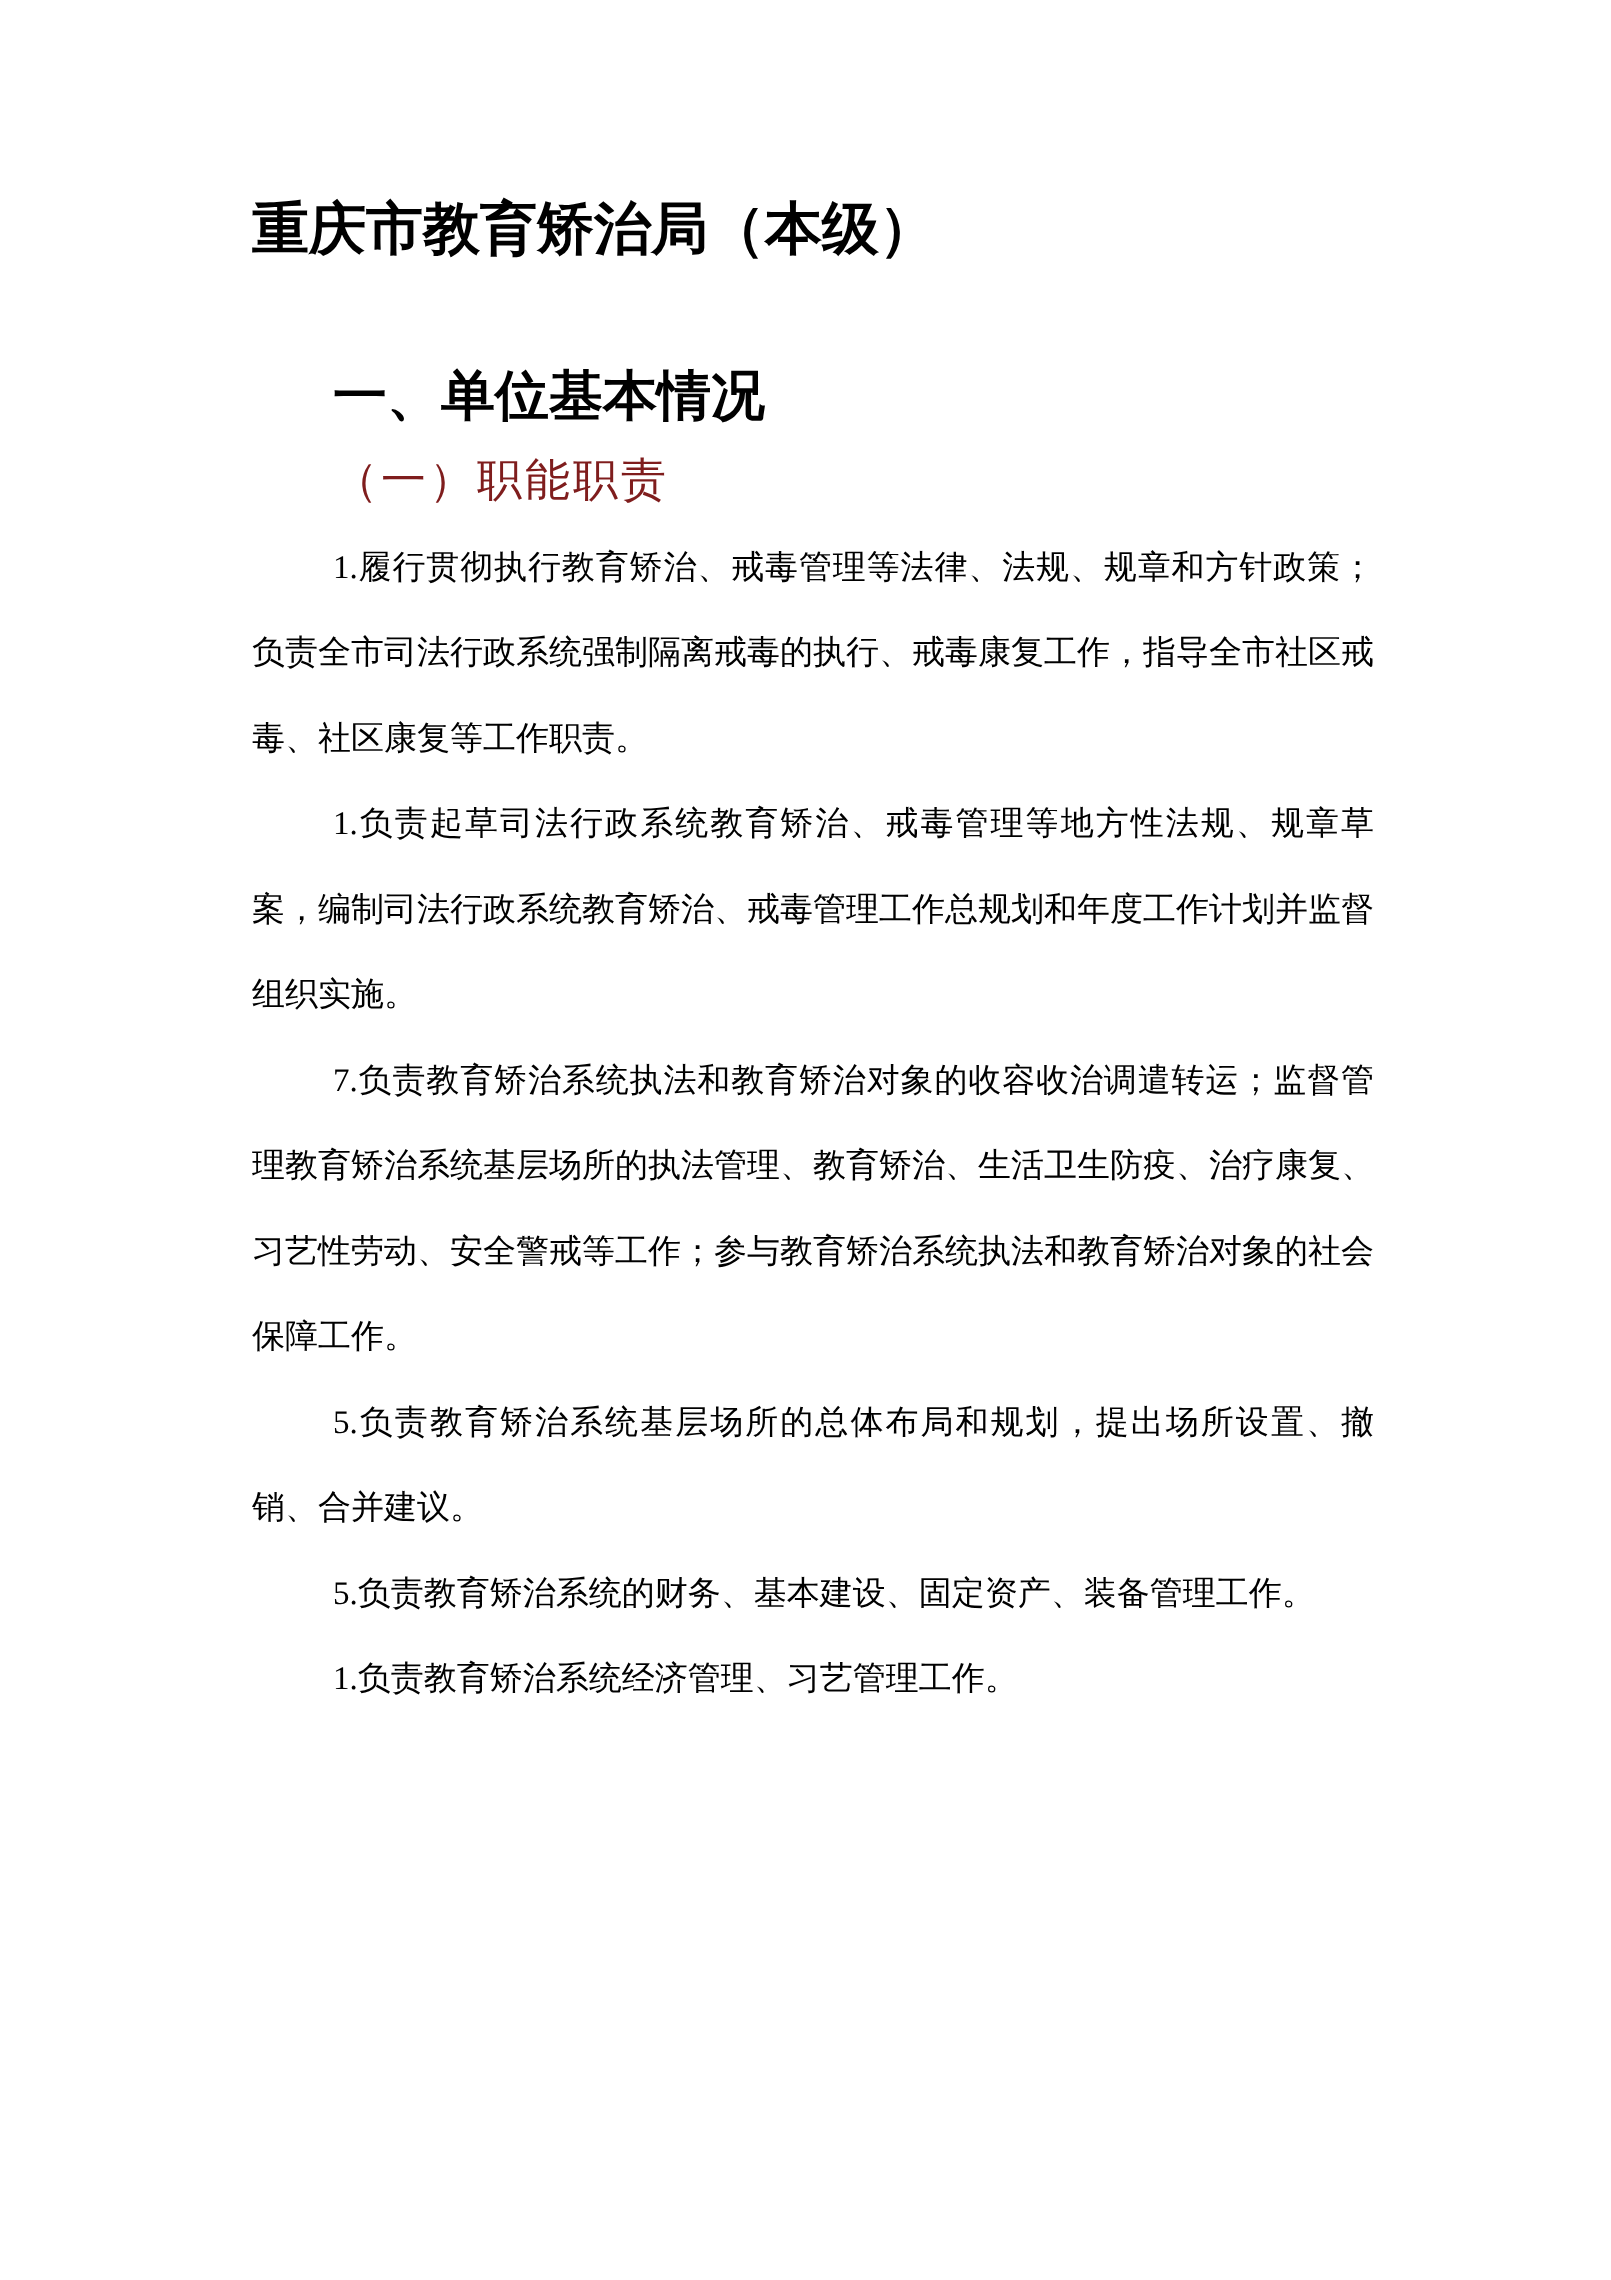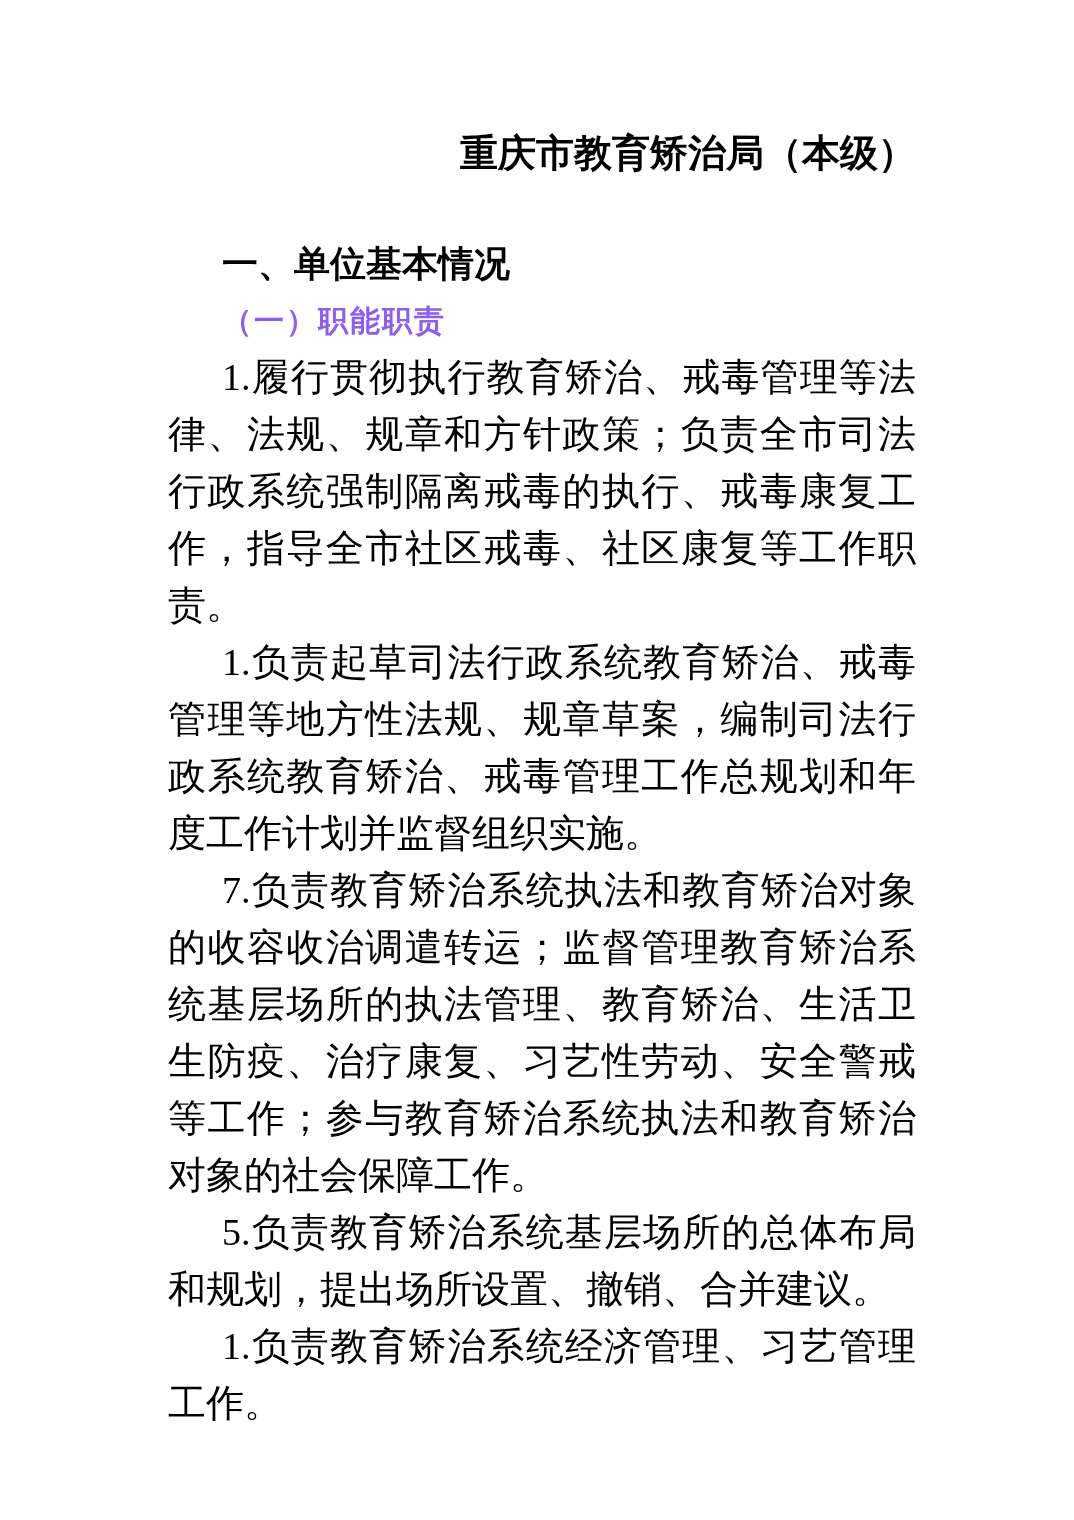--- a/index.html
+++ b/index.html
@@ -17,21 +17,21 @@
     color: #000000;
   }
   .doc {
     box-sizing: border-box;
     width: 100%;
     height: 100%;
     padding: 126px 158px 0 168px;
   }
   .title {
     margin: 0 0 54px 0;
-    text-align: right;
+    text-align: left;
     font-family: "Liberation Serif", serif;
     font-weight: bold;
     font-size: 38px;
     line-height: 55px;
     color: #000000;
   }
   .title .title-line {
     display: block;
   }
   .section-heading {
@@ -40,31 +40,31 @@
     font-family: "Liberation Sans", sans-serif;
     font-weight: 700;
     font-size: 36px;
     line-height: 57px;
     color: #000000;
   }
   .subsection-heading {
     margin: 0;
     padding-left: 54px;
     font-family: "Liberation Serif", serif;
-    font-weight: 700;
+    font-weight: 400;
     font-size: 30px;
     line-height: 57px;
     letter-spacing: 2px;
-    color: #8b5cf6;
+    color: #7f1d1d;
   }
   .body-para {
     margin: 0;
     font-family: "Liberation Serif", serif;
     font-weight: 400;
-    font-size: 38px;
+    font-size: 22px;
     line-height: 57px;
     text-align: justify;
     text-indent: 54px;
     color: #000000;
   }
 </style>
 </head>
 <body>
 
 <div class="page">
@@ -79,17 +79,18 @@
     <h3 class="subsection-heading">（一）职能职责</h3>
 
     <p class="body-para">1.履行贯彻执行教育矫治、戒毒管理等法律、法规、规章和方针政策；负责全市司法行政系统强制隔离戒毒的执行、戒毒康复工作，指导全市社区戒毒、社区康复等工作职责。</p>
 
     <p class="body-para">1.负责起草司法行政系统教育矫治、戒毒管理等地方性法规、规章草案，编制司法行政系统教育矫治、戒毒管理工作总规划和年度工作计划并监督组织实施。</p>
 
     <p class="body-para">7.负责教育矫治系统执法和教育矫治对象的收容收治调遣转运；监督管理教育矫治系统基层场所的执法管理、教育矫治、生活卫生防疫、治疗康复、习艺性劳动、安全警戒等工作；参与教育矫治系统执法和教育矫治对象的社会保障工作。</p>
 
     <p class="body-para">5.负责教育矫治系统基层场所的总体布局和规划，提出场所设置、撤销、合并建议。</p>
 
+    <p class="body-para">5.负责教育矫治系统的财务、基本建设、固定资产、装备管理工作。</p>
 
     <p class="body-para">1.负责教育矫治系统经济管理、习艺管理工作。</p>
 
   </div>
 </div>
 
 </body></html>

